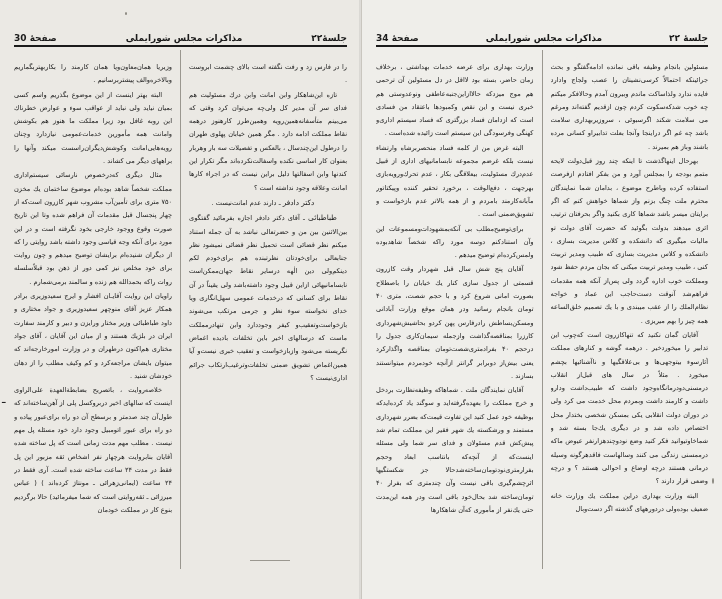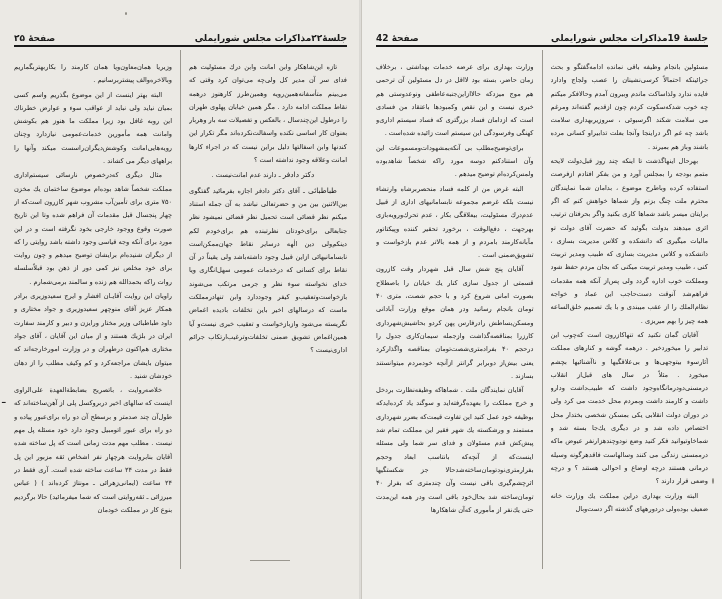--- a/index.html
+++ b/index.html
@@ -19,21 +19,21 @@
   .page.right { background:#efeeea; border-left:1px solid #c9c6bf; }
   .gutter-shadow {
     position:absolute; top:0; bottom:0; left:359px; width:6px;
     background:linear-gradient(to right, rgba(0,0,0,0.08), rgba(0,0,0,0.0));
   }
   .header {
     position:absolute; top:30px; left:14px; right:14px; height:13px;
     display:flex; justify-content:space-between; align-items:flex-end;
     direction:rtl; font-size:9px; font-weight:bold;
   }
-  .header .center { flex:1; text-align:right; }
+  .header .center { flex:1; text-align:center; }
   .rule-thick { position:absolute; top:45px; left:14px; right:14px; height:1.5px; background:#1b1b1b; }
   .cols {
     position:absolute; top:49px; left:14px; right:14px; bottom:30px;
     display:flex; flex-direction:row-reverse; gap:8px;
   }
   .col {
     flex:1; direction:rtl; text-align:justify;
     font-size:6.6px; line-height:13.3px; overflow:hidden;margin-top:12px;
   }
   .col-divider { width:1px; background:#9a978f; margin-top:1px; }
@@ -49,25 +49,26 @@
 </style>
 </head>
 <body>
 
 <div class="spread">
 
   <div class="page left">
     <div class="header">
       <span>جلسهٔ۲۲</span>
       <span class="center">مذاکرات مجلس شورایملی</span>
-      <span>صفحهٔ ۲۵</span>
+      <span>صفحهٔ 30</span>
     </div>
     <div class="rule-thick"></div>
     <div class="cols">
       <div class="col">
+          <p class="noindent">را در فارس زد و رفت نگفته است بالای چشمت ابروست .</p>
           <p>تازه این‌شاهکار وابن امانت وابن درك مسئولیت هم فدای سر آن مدیر کل ولی‌چه می‌توان کرد وقتی که می‌بینم متأسفانه‌همین‌رویه وهمین‌طرز کارهنوز درهمه نقاط مملکت ادامه دارد . مگر همین خیابان پهلوی طهران را درطول این‌چندسال ، بالعکس و تفصیلات سه بار وهربار بعنوان کار اساسی نکنده واسفالت‌نکرده‌اند مگر تکرار این کندنها وابن اسفالتها دلیل براین نیست که در اجراء کارها امانت وعلاقه وجود نداشته است ؟</p>
           <p class="center-line"><span class="speaker">دکتر دادفر</span><span> ـ دارند عدم امانت‌نیست .</span></p>
           <p><span class="speaker">طباطبائی</span><span> ـ آقای دکتر دادفر اجازه بفرمائید گفتگوی بین‌الاثنین بین من و حضرتعالی نباشد به آن جمله استناد میکنم نظر قضائی است تحمیل نظر قضائی نمیشود نظر جنابعالی برای‌خودتان نظرتبنده هم برای‌خودم لکم دینکم‌ولی دین الٰهه درسایر نقاط جهان‌ممکن‌است نابسامانیهائی ازاین قبیل وجود داشته‌باشد ولی یقیناً در آن نقاط برای کسانی که درخدمات عمومی سهل‌انگاری ویا خدای نخواسته سوء نظر و جرمی مرتکب می‌شوند بازخواست‌وتعقیب‌و کیفر وجوددارد وابن تنهادرمملکت ماست که درسالهای اخیر باین تخلفات بادیده اغماض نگریسته می‌شود وازبازخواست و تعقیب خبری نیست‌و آیا همین‌اغماض تشویق ضمنی تخلفات‌وترغیب‌ارتکاب جرائم اداری‌نیست ؟</span></p>
         </div>
       <div class="col-divider"></div>
       <div class="col">
           <p class="noindent">وزیریا همان‌معاون‌ویا همان کارمند را بکاربهتربگماریم وبالاخره‌والف پیشتربرسانیم .</p>
           <p>البته بهتر اینست از این موضوع بگذریم واسم کسی بمیان نیاید ولی نباید از عواقب سوء و عوارض خطرناك این روبه غافل بود زیرا مملکت ما هنوز هم بکوشش وامانت همه مأمورین خدمات‌عمومی نیازدارد وچنان رویه‌هایی‌امانت وکوشش‌دیگران‌راسست میکند وآنها را براههای دیگر می کشاند .</p>
           <p>مثال دیگری که‌درخصوص نارسائی سیستم‌اداری مملکت شخصاً شاهد بوده‌ام موضوع ساختمان یك مخزن ۷۵۰ متری برای تأمین‌آب مشروب شهر کازرون است‌که از چهار پنجسال قبل مقدمات آن فراهم شده وتا این تاریخ صورت وقوع ووجود خارجی بخود نگرفته است و در این مورد برای آنکه وجه قیاسی وجود داشته باشد روایتی را که از دیگران شنیده‌ام برایشان توضیح میدهم و چون روایت برای خود مخلص نیز کمی دور از ذهن بود قبلاًسلسله روات راکه بحمدالله هم زنده و سالمند برمی‌شمارم .</p>
           <p class="noindent">راویان این روایت آقایـان افشار و ایرج سعیدوزیری برادر همکار عزیز آقای منوچهر سعیدوزیری و جواد مختاری و داود طباطبائی وزیر مختار ورایزن و دبیر و کارمند سفارت ایران در بلژیك هستند و از میان این آقایان ، آقای جواد مختاری هم‌اکنون درطهران و در وزارت امورخارجه‌اند که میتوان بایشان مراجعه‌کرد و کم وکیف مطلب را از دهان خودشان شنید .</p>
@@ -76,36 +77,36 @@
     </div>
     <div class="stamp" style="left:2px;top:392px;font-size:12px;">ـ</div>
     <div class="footer-rule" style="left:250px;top:560px;width:40px;"></div>
     <div class="speck" style="left:125px;top:12px;width:2px;height:3px;"></div>
   </div>
 
   <div class="gutter-shadow"></div>
 
   <div class="page right">
     <div class="header">
-      <span>جلسهٔ 19</span>
+      <span>جلسهٔ ۲۲</span>
       <span class="center">مذاکرات مجلس شورایملی</span>
-      <span>صفحهٔ 42</span>
+      <span>صفحهٔ 34</span>
     </div>
     <div class="rule-thick"></div>
     <div class="cols">
       <div class="col">
           <p class="noindent">مسئولین بانجام وظیفه باقی نمانده ادامه‌گفتگو و بحث جرائینکه احتمالاً کرسی‌نشینان را عصب ولجاج وادارد فایده ندارد ولذاساکت ماندم وبیرون آمدم وحالافکر میکنم چه خوب شد‌که‌سکوت کردم چون ازقدیم گفته‌اند ومرغم می سلامت شکند اگرسبوئی ، سروزیربهداری سلامت باشد چه غم اگر دراینجا وآنجا بعلت تدابیراو کسانی مرده باشند وباز هم بمیرند .</p>
           <p>بهرحال اینهاگذشت تا اینکه چند روز قبل‌دولت لایحه متمم بودجه را بمجلس آورد و من بفکر افتادم ازفرصت استفاده کرده وباطرح موضوع ، بدامان شما نمایندگان محترم ملت چنگ بزنم واز شماها خواهش کنم که اگر برایتان میسر باشد شماها کاری بکنید واگر بحرفتان ترتیب اثری میدهند بدولت بگوئید که حضرت آقای دولت تو مالیات میگیری که دانشکده و کلاس مدیریت بسازی ، دانشکده و کلاس مدیریت بسازی که طبیب ومدیر تربیت کنی ، طبیب ومدیر تربیت میکنی که بجان مردم حفظ شود ومملکت خوب اداره گردد ولی پس‌از آنکه همه مقدمات فراهم‌شد آنوقت دست‌حاجب این عماد و خواجه نظام‌الملك را از عقب میبندی و با یك تصمیم خلق‌الساعه همه چیز را بهم میریزی .</p>
           <p>آقایان گمان نکنید که تنهاکازرون است که‌چوب این تدابیر را میخورد‌خیر . درهمه گوشه و کنارهای مملکت آثارسوء بیتوجهی‌ها و بی‌علاقگیها و ناآشنائیها بچشم میخورد . مثلاً در سال های قبل‌از انقلاب درمسنی‌دودرمانگاه‌وجود داشت که طبیب‌داشت ودارو داشت و کارمند داشت وبمردم محل خدمت می کرد ولی در دوران دولت انقلابی یکی بمسکن شخصی بختدار محل اختصاص داده شد و در دیگری یك‌جا بسته شد و شماخاوتیوانید فکر کنید وضع نودوچندهزارنفر عیوض ماکه درممسنی زندگی می کنند وسالهاست فاقدهرگونه وسیله درمانی هستند درچه اوضاع و احوالی هستند ؟ و درچه وضعی قرار دارند ؟</p>
           <p>البته وزارت بهداری دراین مملکت یك وزارت خانه ضعیف بوده‌ولی دردورههای گذشته اگر دست‌وبال</p>
         </div>
       <div class="col-divider"></div>
       <div class="col">
           <p class="noindent">وزارت بهداری برای عرضه خدمات بهداشتی ، برخلاف زمان حاضر، بسته بود لااقل در دل مسئولین آن ترحمی هم موج میزد‌که حالاازاین‌جنبه‌عاطفی ونوعدوستی هم خبری نیست و این نقص وکمبودها باعتقاد من فسادی است که ازدامان فساد بزرگتری که فساد سیستم اداری‌و کهنگی وفرسودگی این سیستم است زائیده شده‌است .</p>
+          <p>البته غرض من از کلمه فساد منحصربرشاه وارتشاء نیست بلکه غرضم مجموعه نابسامانیهای اداری از قبیل عدم‌درك مسئولیت، بیعلاقگی بکار ، عدم تحرك‌ورویه‌بازی بهرجهت ، دفع‌الوقت ، برخورد تحقیر کننده وپیکتاتور مآبانه‌کارمند بامردم و از همه بالاتر عدم بازخواست و تشویق‌ضمنی است .</p>
           <p>برای‌توضیح‌مطلب بی آنکه‌بمشهودات‌ومسموعات این وآن استنادکنم دوسه مورد راکه شخصاً شاهدبوده ولمس‌کرده‌ام توضیح میدهم .</p>
-          <p>البته غرض من از کلمه فساد منحصربرشاه وارتشاء نیست بلکه غرضم مجموعه نابسامانیهای اداری از قبیل عدم‌درك مسئولیت، بیعلاقگی بکار ، عدم تحرك‌ورویه‌بازی بهرجهت ، دفع‌الوقت ، برخورد تحقیر کننده وپیکتاتور مآبانه‌کارمند بامردم و از همه بالاتر عدم بازخواست و تشویق‌ضمنی است .</p>
           <p>آقایان پنج شش سال قبل شهردار وقت کازرون قسمتی از جدول سازی کنار یك خیابان را باصطلاح بصورت امانی شروع کرد و با حجم شصت، متری ۴۰ تومان بانجام رسانید ودر همان موقع وزارت آبادانی ومسکن‌بساطش رادرفارس پهن کرد‌و بحاشیش‌شهرداری کارزرا بمناقصه‌گذاشت وازجمله سیمان‌کاری جدول را درحجم ۴۰ بفرادمتری‌شصت‌تومان بمناقصه واگذارکرد یعنی بیش‌از دوبرابر گرانتر ازآنچه خودمردم میتوانستند بسازند .</p>
           <p>آقایان نمایندگان ملت . شماهاکه وظیفه‌نظارت بردخل و خرج مملکت را بعهده‌گرفته‌اید و سوگند یاد کرده‌اید‌که بوظیفه خود عمل کنید این تفاوت قیمت‌که بضرر شهرداری مستمند و ورشکسته یك شهر فقیر اين مملکت تمام شد پیش‌کش قدم مسئولان و فدای سر شما ولی مسئله اینست‌که از آنچه‌که بانتاسب ابعاد وحجم بفرارمتری‌نودتومان‌ساخته‌شدحالا جز شکستگیها اثرچشم‌گیری باقی نیست وآن چندمتری که بفرار ۴۰ تومان‌ساخته شد بحال‌خود باقی است ودر همه این‌مدت حتی یك‌نفر از مأموری که‌آن شاهکارها</p>
         </div>
     </div>
     <div class="speck" style="left:350px;top:478px;width:2px;height:6px;"></div>
   </div>
 </div>
 
 </body></html>

